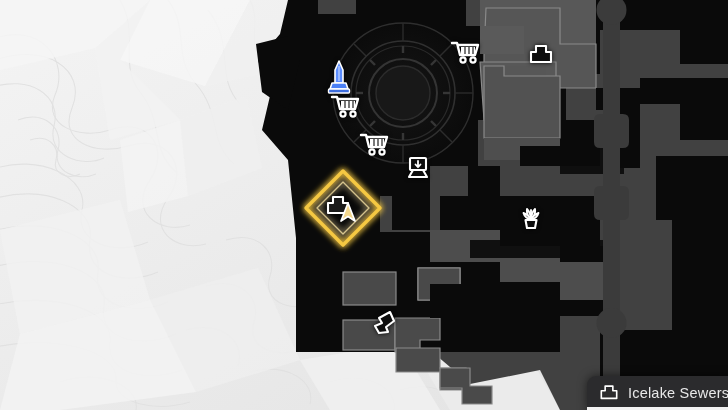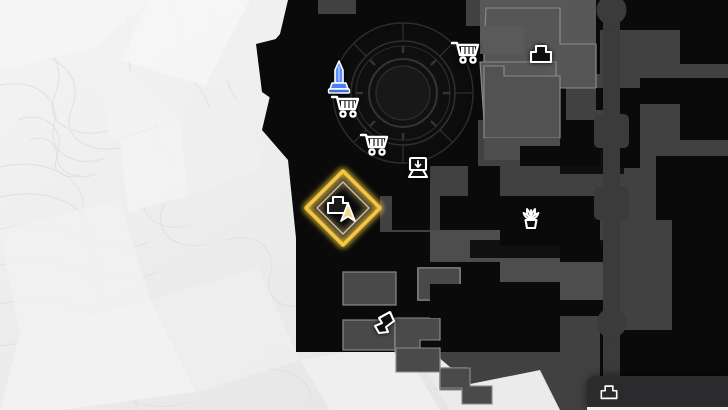--- a/index.html
+++ b/index.html
@@ -359,15 +359,16 @@
     <svg width="22" height="26" viewBox="0 0 22 26">
       <path d="M11 3 L18 21 L11 16.5 L4 21 Z" fill="#f3d78d" stroke="#ffffff" stroke-width="1.7" stroke-linejoin="round"></path>
     </svg>
   </div>
 
   <div id="region-label">
     <svg class="lbl-icon" viewBox="0 0 26 22">
       <path d="M8 2 L18 2 L18 8 L23 8 L23 18 L3 18 L3 8 L8 8 Z" fill="#2b2b2d" stroke="#ffffff" stroke-width="2.1" stroke-linejoin="round"></path>
       <rect x="9.5" y="3.6" width="7" height="4.4" fill="#2b2b2d"></rect>
     </svg>
+    <span class="lbl-text">Icelake Sewers</span>
   </div>
 
 </div>
 
 </body></html>

